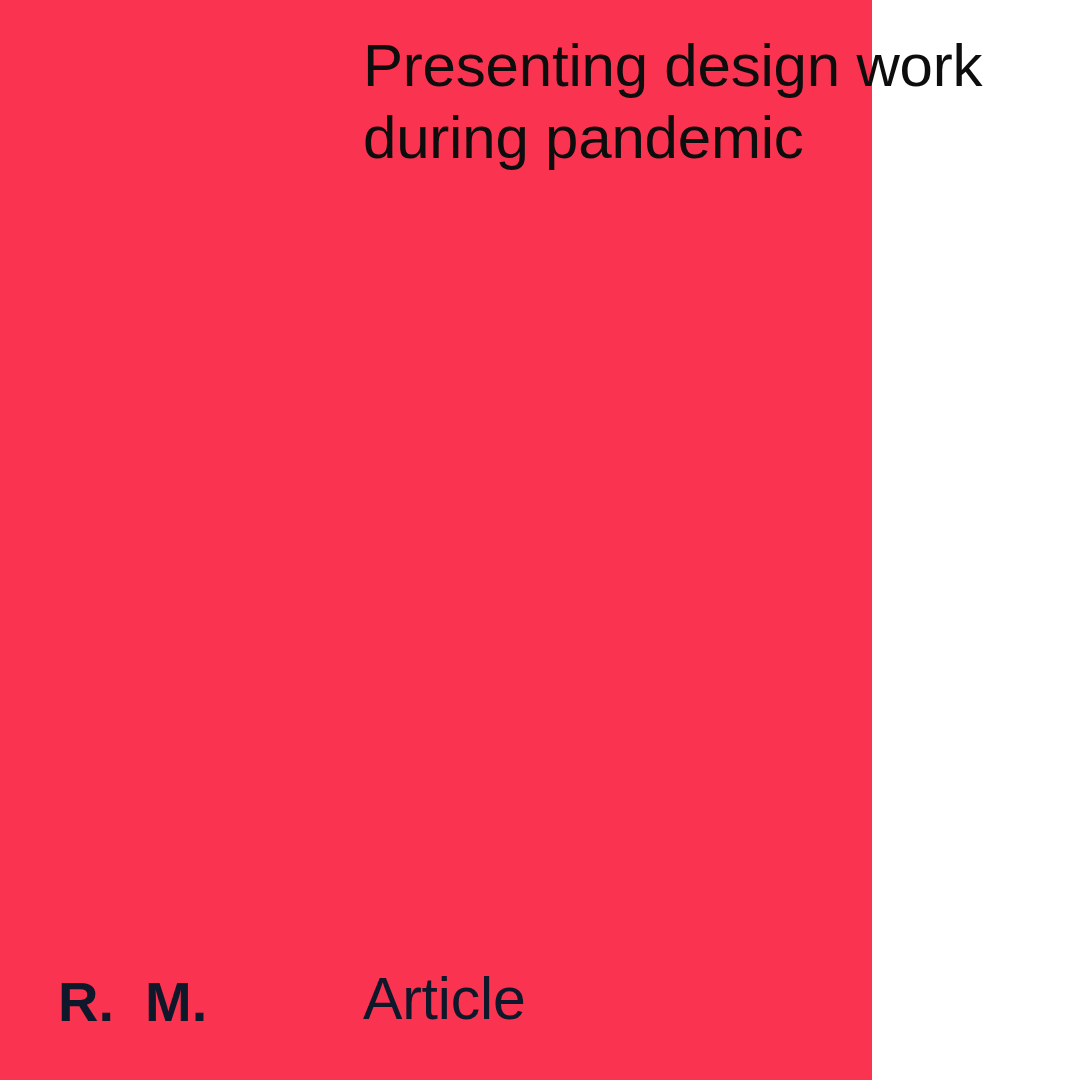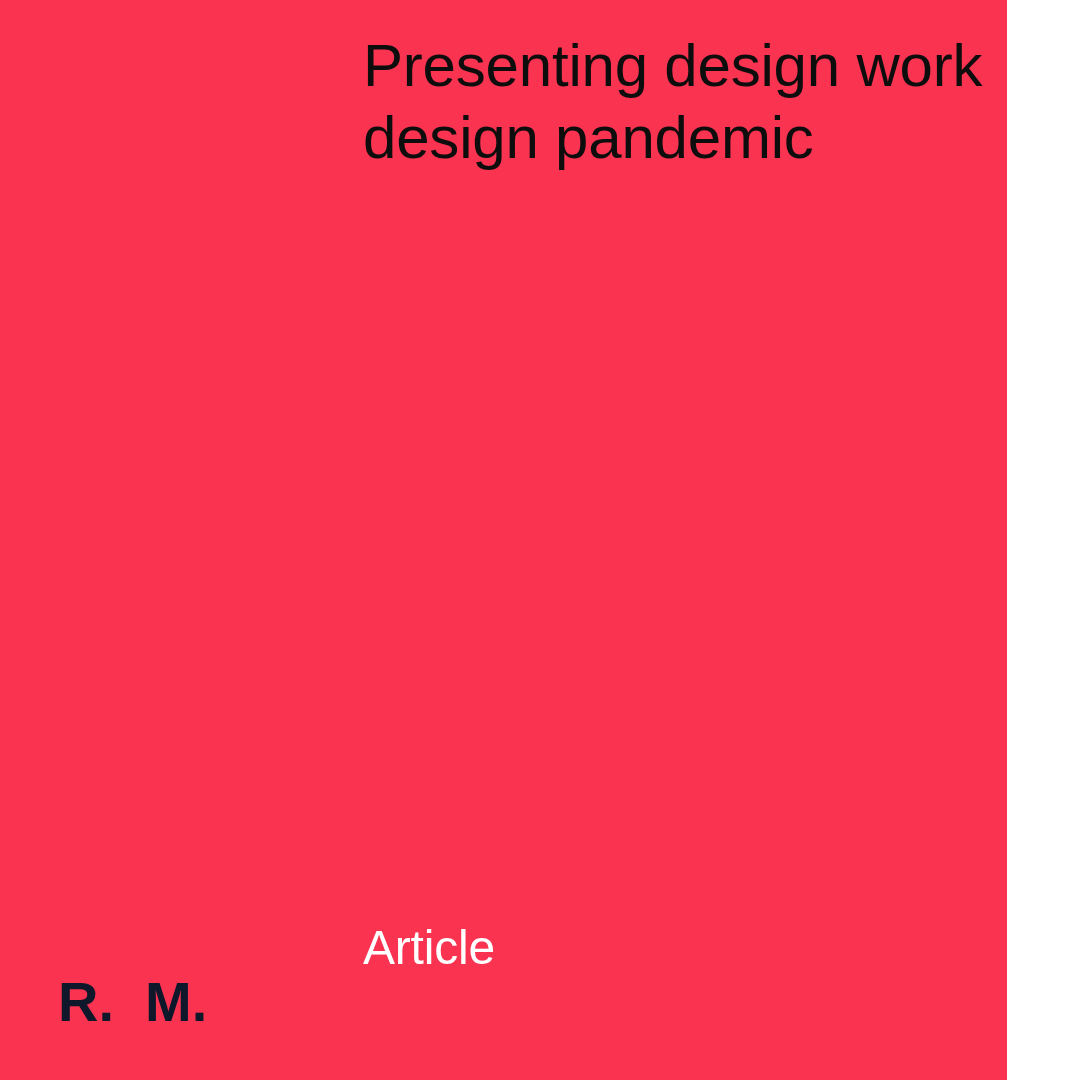--- a/index.html
+++ b/index.html
@@ -7,24 +7,23 @@
     padding: 0;
   }
   body {
     width: 1080px;
     height: 1080px;
     overflow: hidden;
     font-family: "Liberation Sans", "DejaVu Sans", sans-serif;
   }
   .card {
     position: relative;
-    width: 963px;
+    width: 872px;
     height: 1080px;
     background: #FA3351; 
-    padding-left: 44px;
   }
   .title {
     position: absolute;
     left: 363px;
     top: 30px;
     width: 690px;
     font-size: 60px;
     line-height: 72px;
     font-weight: 400;
     letter-spacing: -0.2px;
@@ -39,35 +38,35 @@
     top: 966px;
     font-size: 56px;
     line-height: 72px;
     font-weight: 700;
     color: #0f172a;
     white-space: pre; 
   }
   .category {
     position: absolute;
     left: 363px;
-    top: 912px;
-    font-size: 48px;
+    top: 963px;
+    font-size: 59px;
     line-height: 72px;
     font-weight: 400;
     letter-spacing: -0.2px;
-    color: #ffffff;
+    color: #0f172a;
   }
 </style>
 </head>
 <body>
 
 <div class="card" style="background-color: rgb(250, 51, 81); color: rgb(13, 13, 13);">
 
   <div class="title">
     <div class="line">Presenting design work</div>
-    <div class="line">design pandemic</div>
+    <div class="line">during pandemic</div>
   </div>
 
   <div class="author">R.  M.</div>
 
   <div class="category">Article</div>
 
 </div>
 
 </body></html>

